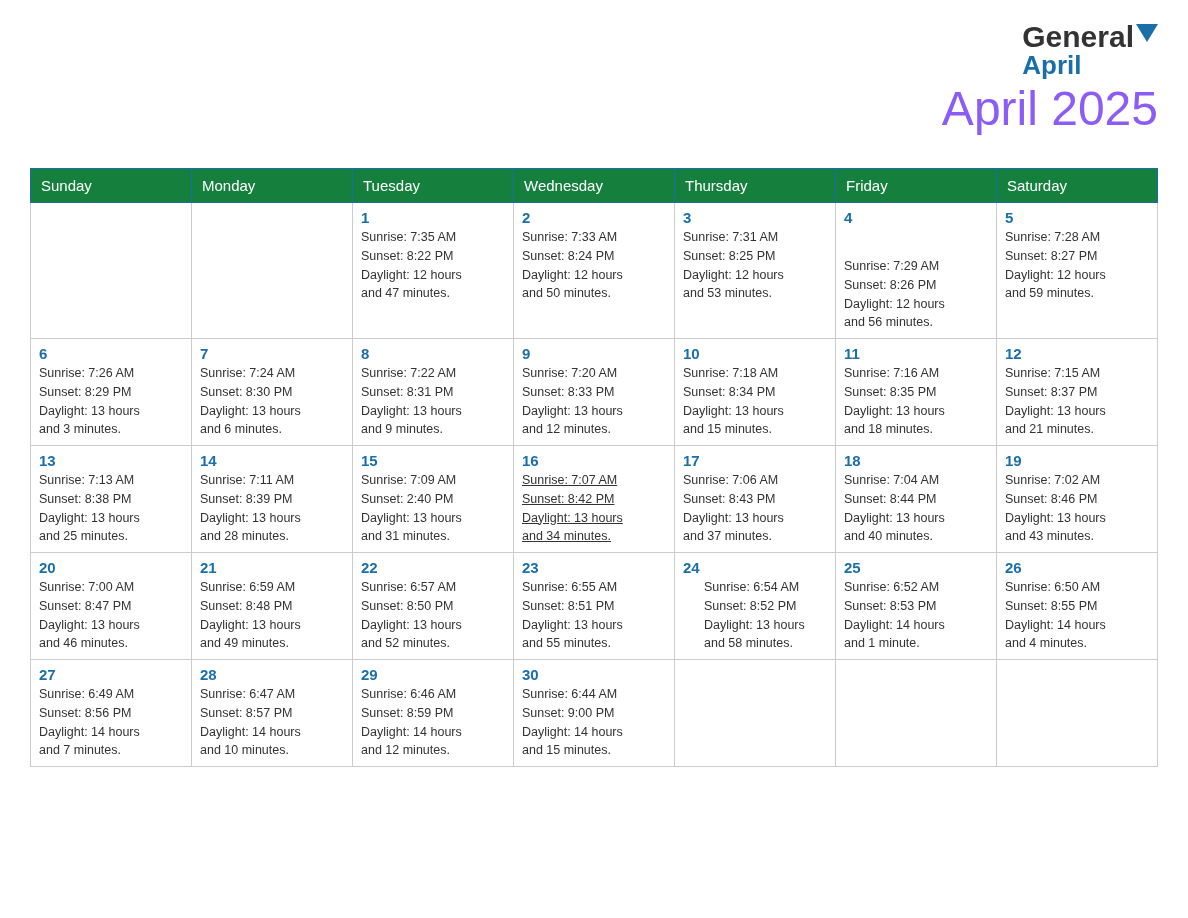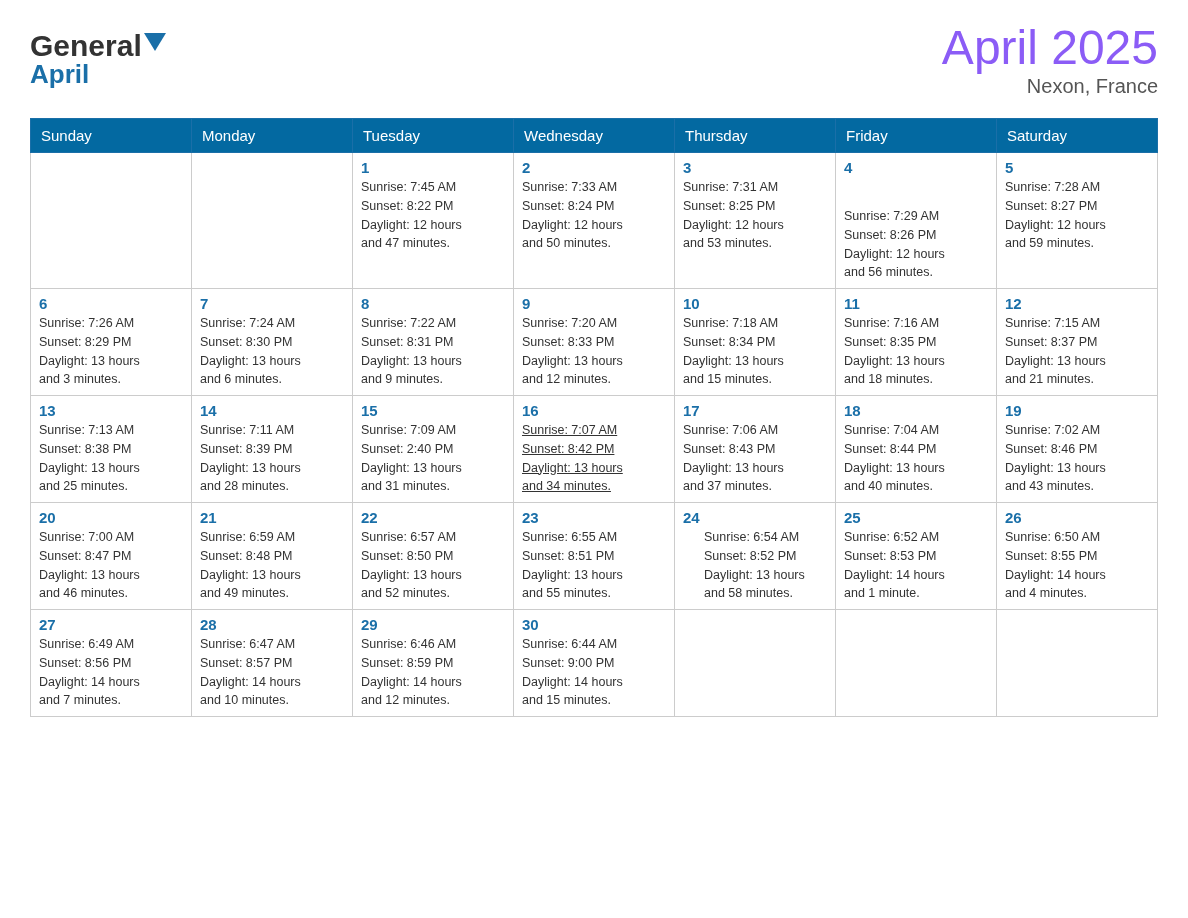--- a/index.html
+++ b/index.html
@@ -5,42 +5,43 @@
     * { box-sizing: border-box; margin: 0; padding: 0; }
     body {
       font-family: Arial, sans-serif;
       background: #fff;
       padding: 20px 30px;
       color: #333;
     }
     .header {
       display: flex;
       justify-content: space-between;
-      align-items: center;
-      margin-bottom: 20px;
+      align-items: flex-end;
+      margin-bottom: 32px;
+      flex-direction: column;
     }
     .title-block {
       text-align: right;
     }
     .title-block h1 {
       font-size: 48px;
       font-weight: normal;
       color: #8b5cf6;
     }
     .title-block h2 {
       font-size: 20px;
       font-weight: normal;
       color: #555;
     }
     .calendar {
       width: 100%;
       border-collapse: collapse;
     }
     .calendar thead tr th {
-      background-color: #0369a1;
+      background-color: #15803d;
       color: #fff;
       padding: 8px 10px;
       text-align: left;
       font-size: 15px;
       font-weight: normal;
       border: 1px solid #1a6fa8;
     }
     .calendar tbody tr td {
       vertical-align: top;
       padding: 6px 8px;
@@ -92,21 +93,20 @@
     <div class="logo-line1">
       <span class="logo-text-general">General</span>
       <svg width="22" height="22" viewBox="0 0 22 22" style="margin-left:2px;margin-bottom:8px;">
         <polygon points="0,0 22,0 11,18" fill="#1a6fa8"></polygon>
       </svg>
     </div>
     <div class="logo-line2">April</div>
   </div>
   <div class="title-block">
     <h1>April 2025</h1>
-    <h2>Nexon, France</h2>
   </div>
 </div>
 
 <table class="calendar">
   <thead>
     <tr>
     <th>Sunday</th>
         <th>Monday</th>
         <th>Tuesday</th>
         <th>Wednesday</th>
@@ -114,21 +114,21 @@
         <th>Friday</th>
         <th>Saturday</th>
       </tr>
   </thead>
   <tbody>
   <tr>
         <td class="empty"></td>
         <td class="empty"></td>
         <td>
           <span class="day-num">1</span>
-          <div class="day-info" style="white-space: pre-line;">Sunrise: 7:45 AM
+          <div class="day-info" style="white-space: pre-line;">Sunrise: 7:35 AM
 Sunset: 8:22 PM
 Daylight: 12 hours
 and 47 minutes.</div>
         </td>
         <td>
           <span class="day-num">2</span>
           <div class="day-info" style="white-space: pre-line;">Sunrise: 7:33 AM
 Sunset: 8:24 PM
 Daylight: 12 hours
 and 50 minutes.</div>

